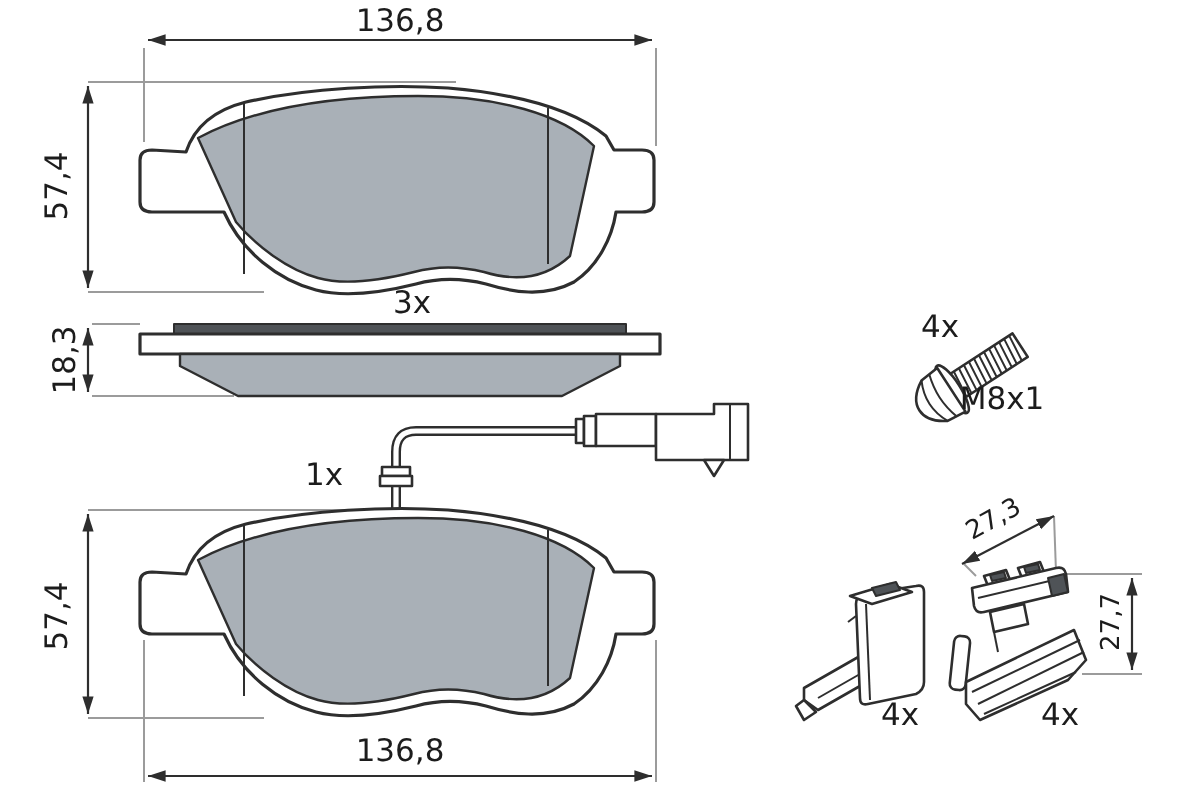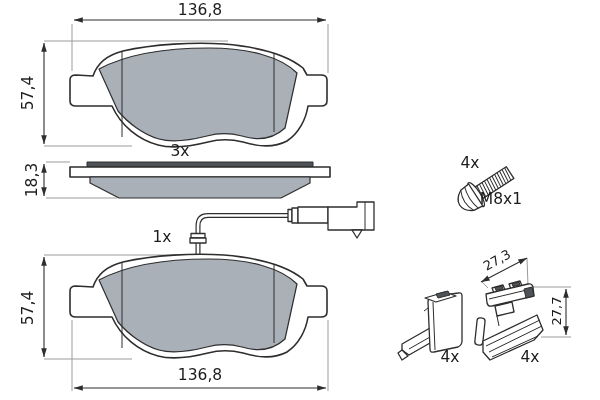--- a/index.html
+++ b/index.html
@@ -140,21 +140,21 @@
       <line class="dim" x1="44" y1="164" x2="44" y2="196" marker-start="url(#arr)" marker-end="url(#arr)"></line>
       <line class="dim" x1="44" y1="257" x2="44" y2="357" marker-start="url(#arr)" marker-end="url(#arr)"></line>
       <line class="dim" x1="74" y1="388" x2="326" y2="388" marker-start="url(#arr)" marker-end="url(#arr)"></line>
       <line class="dim" x1="481" y1="282" x2="527" y2="258" marker-start="url(#arr)" marker-end="url(#arr)"></line>
       <line class="dim" x1="566" y1="289" x2="566" y2="335" marker-start="url(#arr)" marker-end="url(#arr)"></line>
     </g>
   </svg>
 
   <div class="lbl" style="left:200px;top:11px">136,8</div>
   <div class="lbl rot" style="left:29px;top:93px">57,4</div>
-  <div class="lbl" style="left:180px;top:152px">3x</div>
+  <div class="lbl" style="left:206px;top:152px">3x</div>
   <div class="lbl rot" style="left:33px;top:180px">18,3</div>
   <div class="lbl" style="left:162px;top:238px">1x</div>
   <div class="lbl rot" style="left:29px;top:308px">57,4</div>
   <div class="lbl" style="left:200px;top:376px">136,8</div>
   <div class="lbl" style="left:470px;top:164px">4x</div>
   <div class="lbl" style="left:501px;top:200px">M8x1</div>
   <div class="lbl small rot29" style="left:497px;top:260px">27,3</div>
   <div class="lbl small rot" style="left:556px;top:311px">27,7</div>
   <div class="lbl" style="left:450px;top:358px">4x</div>
   <div class="lbl" style="left:530px;top:358px">4x</div>

